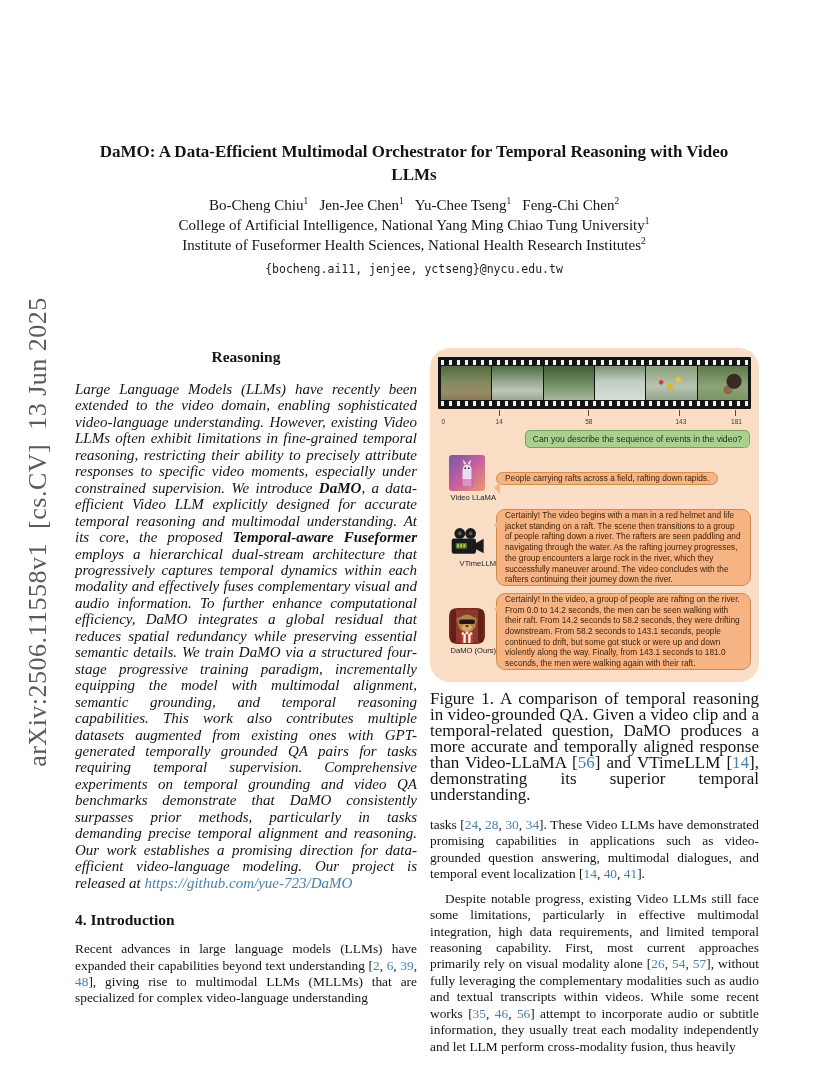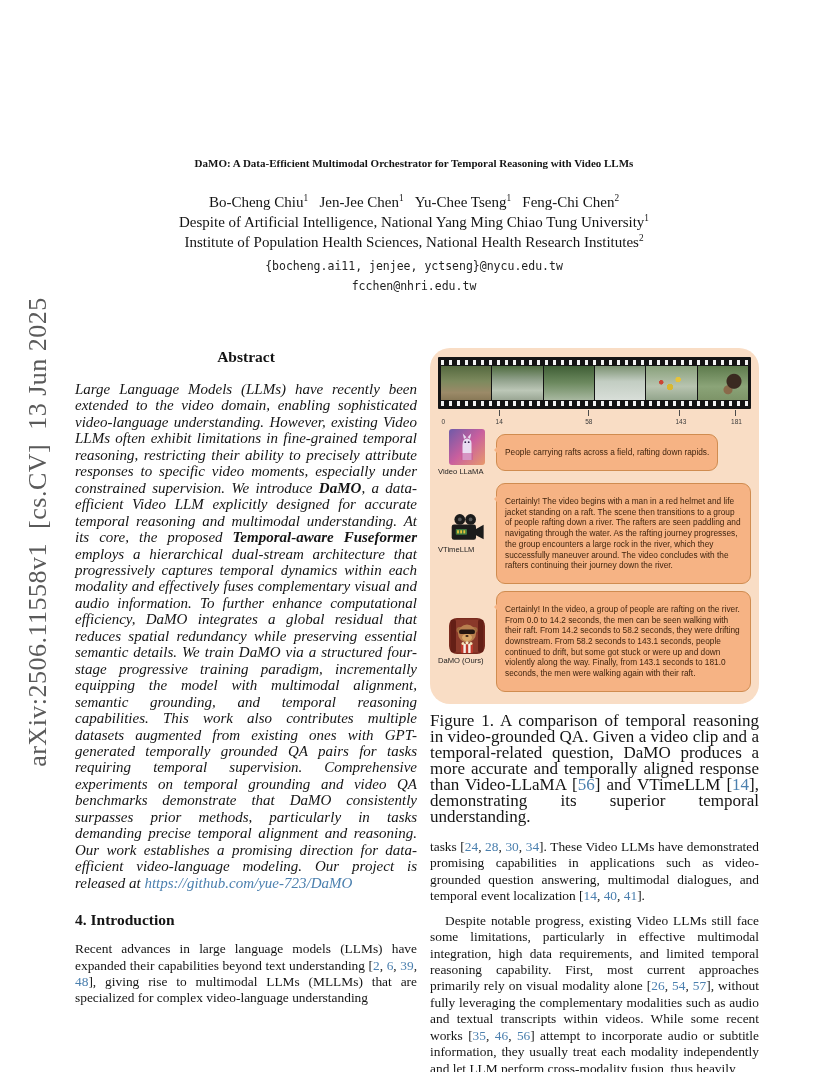--- a/index.html
+++ b/index.html
@@ -9,22 +9,22 @@
     font-family:"Liberation Serif", serif;
   }
   
   .arxiv-side{
     position:absolute;top:532px;left:38px;
     transform:translate(-50%,-50%) rotate(-90deg);
     white-space:nowrap;font-size:26px;color:#5a5a5a;letter-spacing:.5px;
   }
   
   .header{position:absolute;top:140px;left:86px;width:656px;text-align:center;}
-  .paper-title{font-size:11px;font-weight:bold;line-height:23px;margin:12px;}
-  .authors{margin-top:17px;font-size:15px;line-height:20px;}
+  .paper-title{font-size:17px;font-weight:bold;line-height:23px;margin:0;}
+  .authors{margin-top:9px;font-size:15px;line-height:20px;}
   .affil{font-size:15px;line-height:20px;}
   .emails{margin-top:4px;font-family:"DejaVu Sans Mono", monospace;font-size:11.5px;line-height:20px;color:#222;}
   .seg-sup{vertical-align:super;font-size:62%;line-height:0;}
   
   .columns{position:absolute;top:348px;left:75px;width:684px;display:flex;gap:13px;align-items:flex-start;}
   .col-left{width:342px;flex:0 0 342px;}
   .col-right{width:329px;flex:0 0 329px;}
   .abstract-heading{font-size:15.5px;font-weight:bold;text-align:center;margin:0 0 15px 0;}
   .abstract-text{font-style:italic;font-size:15px;line-height:16.45px;text-align:justify;margin:0;}
   .sec-heading{font-size:15.5px;font-weight:bold;margin:20px 0 12px 0;}
@@ -66,56 +66,55 @@
   .q-row{display:flex;justify-content:flex-end;margin:1px 1px 7px 0;}
   .q-bubble{
     position:relative;background:var(--question-bubble,#a9d08e);
     border:1px solid var(--question-bubble-border,#7b9e5e);
     border-radius:5px;padding:3px 7px;font-size:8.6px;color:#20301a;
   }
   .q-bubble::after{content:"";position:absolute;right:-6px;bottom:-3px;
     border:5px solid rgba(0,0,0,0);border-left-color:var(--question-bubble,#a9d08e);
     transform:rotate(18deg);}
   .chat-row{display:flex;align-items:center;margin-bottom:7px;}
-  .avatar-col{flex:0 0 58px;width:58px;text-align:left;}
+  .avatar-col{flex:0 0 58px;width:58px;text-align:right;}
   .avatar{width:36px;height:36px;margin:0 auto;display:block;}
   .avatar.cam{height:30px;}
   .avatar-label{font-size:7.6px;color:#1e1e1e;margin-top:2px;}
   .bubble{
     position:relative;background:var(--answer-bubble,#f6b384);
     border:1px solid var(--answer-bubble-border,#d08c50);
-    border-radius:9px;padding:12px 8px;font-size:8.3px;line-height:10.7px;
+    border-radius:9px;padding:0 8px;font-size:8.3px;line-height:10.7px;
     color:#40240e;max-width:248px;text-align:left;
   }
   .bubble::before{content:"";position:absolute;left:-9px;top:9px;
     border:6px solid rgba(0,0,0,0);border-right-color:var(--answer-bubble,#f6b384);}
   .caption{font-size:17px;line-height:16px;text-align:justify;margin:0 0 14px 0;}
 </style>
 </head>
 <body>
 
 <div class="page">
 
   <div class="arxiv-side">arXiv:2506.11558v1&nbsp;&nbsp;[cs.CV]&nbsp;&nbsp;13 Jun 2025</div>
 
   <div class="header">
     <h1 class="paper-title">DaMO: A Data-Efficient Multimodal Orchestrator for Temporal Reasoning with Video LLMs</h1>
     <div class="authors"><span class="seg-plain">Bo-Cheng Chiu</span><span class="seg-sup">1</span><span class="seg-plain">&nbsp;&nbsp;&nbsp;Jen-Jee Chen</span><span class="seg-sup">1</span><span class="seg-plain">&nbsp;&nbsp;&nbsp;Yu-Chee Tseng</span><span class="seg-sup">1</span><span class="seg-plain">&nbsp;&nbsp;&nbsp;Feng-Chi Chen</span><span class="seg-sup">2</span></div>
-    <div class="affil"><span class="seg-plain">Despite of Artificial Intelligence, National Yang Ming Chiao Tung University</span><span class="seg-sup">1</span></div>
-    <div class="affil"><span class="seg-plain">Institute of Population Health Sciences, National Health Research Institutes</span><span class="seg-sup">2</span></div>
+    <div class="affil"><span class="seg-plain">College of Artificial Intelligence, National Yang Ming Chiao Tung University</span><span class="seg-sup">1</span></div>
+    <div class="affil"><span class="seg-plain">Institute of Fuseformer Health Sciences, National Health Research Institutes</span><span class="seg-sup">2</span></div>
     <div class="emails">
       <div>{bocheng.ai11, jenjee, yctseng}@nycu.edu.tw</div>
-      <div>fcchen@nhri.edu.tw</div>
     </div>
   </div>
 
   <div class="columns">
 
     <div class="col-left">
-      <h2 class="abstract-heading">Abstract</h2>
+      <h2 class="abstract-heading">Reasoning</h2>
       <p class="abstract-text"><span class="seg-plain">Large Language Models (LLMs) have recently been extended to the video domain, enabling sophisticated video-language understanding. However, existing Video LLMs often exhibit limitations in fine-grained temporal reasoning, restricting their ability to precisely attribute responses to specific video moments, especially under constrained supervision. We introduce </span><span class="seg-bolditalic">DaMO</span><span class="seg-plain">, a data-efficient Video LLM explicitly designed for accurate temporal reasoning and multimodal understanding. At its core, the proposed </span><span class="seg-bolditalic">Temporal-aware Fuseformer</span><span class="seg-plain"> employs a hierarchical dual-stream architecture that progressively captures temporal dynamics within each modality and effectively fuses complementary visual and audio information. To further enhance computational efficiency, DaMO integrates a global residual that reduces spatial redundancy while preserving essential semantic details. We train DaMO via a structured four-stage progressive training paradigm, incrementally equipping the model with multimodal alignment, semantic grounding, and temporal reasoning capabilities. This work also contributes multiple datasets augmented from existing ones with GPT-generated temporally grounded QA pairs for tasks requiring temporal supervision. Comprehensive experiments on temporal grounding and video QA benchmarks demonstrate that DaMO consistently surpasses prior methods, particularly in tasks demanding precise temporal alignment and reasoning. Our work establishes a promising direction for data-efficient video-language modeling. Our project is released at </span><span class="seg-link">https://github.com/yue-723/DaMO</span></p>
       <h2 class="sec-heading">4. Introduction</h2>
       <p class="body-par"><span class="seg-plain">Recent advances in large language models (LLMs) have expanded their capabilities beyond text understanding [</span><span class="seg-cite">2</span><span class="seg-plain">, </span><span class="seg-cite">6</span><span class="seg-plain">, </span><span class="seg-cite">39</span><span class="seg-plain">, </span><span class="seg-cite">48</span><span class="seg-plain">], giving rise to multimodal LLMs (MLLMs) that are specialized for complex video-language understanding</span></p>
     </div>
 
     <div class="col-right">
 
       <figure class="fig-box" style="margin:0 0 9px 0;">
 
         <div class="filmstrip">
@@ -136,20 +135,23 @@
           <span class="tick tk2"></span>
           <span class="tick tk3"></span>
           <span class="tick tk4"></span>
           <span class="tl-label l0">0</span>
           <span class="tl-label l1">14</span>
           <span class="tl-label l2">58</span>
           <span class="tl-label l3">143</span>
           <span class="tl-label l4">181</span>
         </div>
 
+        <div class="q-row">
+          <div class="q-bubble">Can you describe the sequence of events in the video?</div>
+        </div>
 
         <div class="chat-row">
           <div class="avatar-col">
             <svg class="avatar" viewBox="0 0 36 36">
               <defs>
                 <linearGradient id="gLlama" x1="0" y1="0" x2="1" y2="1">
                   <stop offset="0" stop-color="#6f5aa8"></stop>
                   <stop offset="0.5" stop-color="#c95f9e"></stop>
                   <stop offset="1" stop-color="#e89a6b"></stop>
                 </linearGradient>

